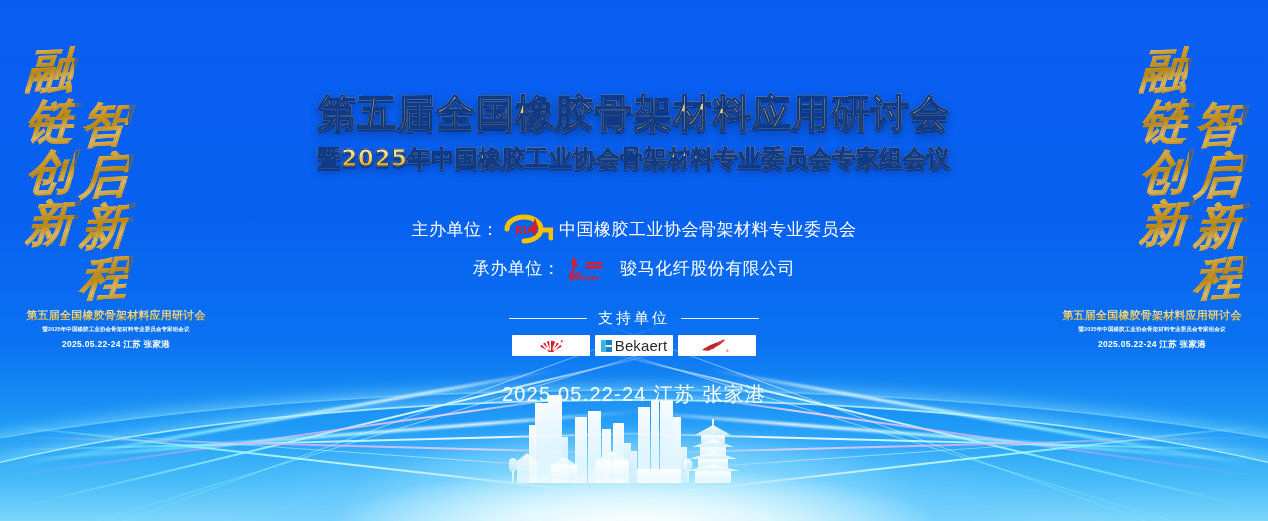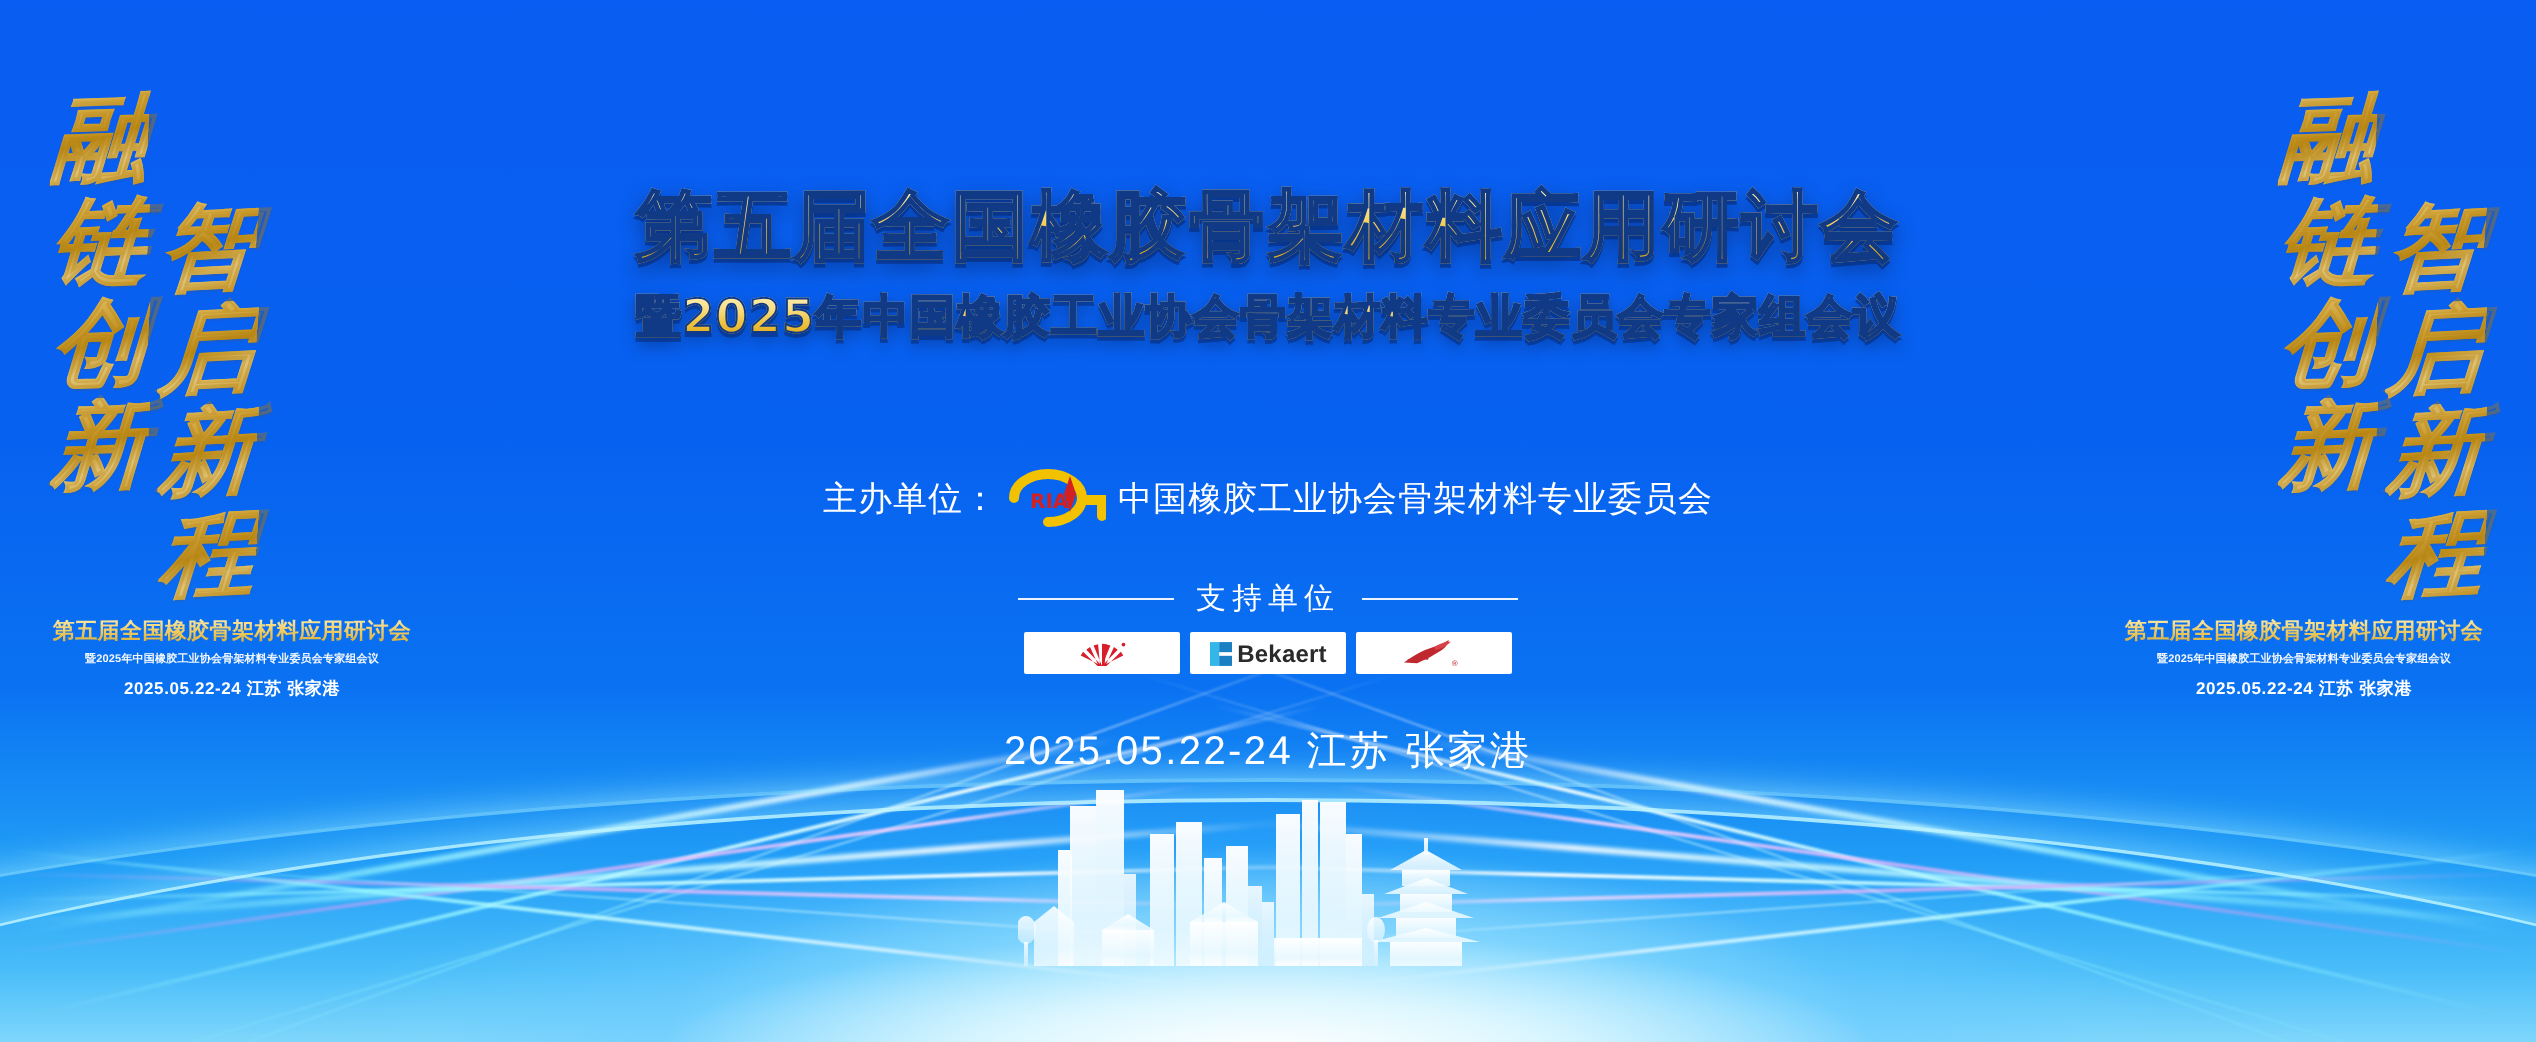--- a/index.html
+++ b/index.html
@@ -77,34 +77,34 @@
   .title-sub{
     margin-top:4px;font-size:23px;font-weight:700;letter-spacing:.6px;white-space:nowrap;
     font-family:"DejaVu Sans","Liberation Sans",sans-serif;
     background:linear-gradient(180deg,#fff7cf 0%,#fae08a 35%,#efc23d 60%,#dda718 82%,#f6dc8d 100%);
     -webkit-background-clip:text;background-clip:text;color:transparent;
     -webkit-text-stroke:1px #103a86;
     paint-order:stroke fill;
     filter:drop-shadow(0 2px 0 rgba(8,45,120,.6)) drop-shadow(0 3px 4px rgba(4,30,90,.4));
   }
   .org-block{margin-top:40px;display:flex;flex-direction:column;gap:9px;align-items:center;}
-  .org-row{display:flex;align-items:center;justify-content:center;white-space:nowrap;margin-top:20px;}
+  .org-row{display:flex;align-items:center;justify-content:center;white-space:nowrap;}
   .org-label{font-size:17px;color:#fff;font-weight:400;letter-spacing:.5px;}
   .org-logo{width:52px;height:30px;margin:0 6px 0 2px;display:flex;align-items:center;justify-content:flex-end;}
   .org-name{font-size:17px;color:#fff;font-weight:400;letter-spacing:.5px;}
 
   .support{margin-top:26px;display:flex;flex-direction:column;align-items:center;gap:7px;}
   .support-head{display:flex;align-items:center;justify-content:center;gap:11px;}
   .support-line{width:78px;height:1px;background:#ffffff;opacity:.92;}
   .support-text{font-size:15px;color:#ffffff;letter-spacing:3px;}
   .support-logos{display:flex;gap:5px;}
   .logo-card{width:78px;height:21px;background:#fff;border-radius:1px;
     display:flex;align-items:center;justify-content:center;overflow:hidden;}
   .bek{display:flex;align-items:center;gap:3px;}
-  .bek-txt{font-size:12px;font-weight:700;color:#2a2a2a;letter-spacing:.1px;}
+  .bek-txt{font-size:15px;font-weight:400;color:#2a2a2a;letter-spacing:.1px;}
   .date-line{margin-top:25px;font-size:20px;color:#fff;letter-spacing:1.2px;font-weight:400;white-space:nowrap;}
 </style>
 </head>
 <body>
 
 <div id="banner">
 
   <div class="bg-base"></div>
 
   <div>
@@ -255,20 +255,33 @@
           <svg viewBox="0 0 52 30" width="52" height="30">
             <path d="M6 15 a17 12 0 1 1 17 12" fill="none" stroke="#f2c200" stroke-width="5" stroke-linecap="round"></path>
             <path d="M40 16 h10 v8" fill="none" stroke="#f2c200" stroke-width="5" stroke-linecap="round"></path>
             <path d="M34 4 l3 9 l-3 9 l-3 -9z" fill="#d42020"></path>
             <text x="14" y="20" font-family="DejaVu Sans, sans-serif" font-size="10" font-weight="700" fill="#d42020">RIA</text>
           </svg>
         </span>
         <span class="org-name">中国橡胶工业协会骨架材料专业委员会</span>
       </div>
 
+      <div class="org-row">
+        <span class="org-label">承办单位：</span>
+        <span class="org-logo">
+          <svg viewBox="0 0 52 30" width="52" height="30">
+            <path d="M12 3 L16 14 L9 11 Z" fill="#d81e2a"></path>
+            <path d="M13 10 q-2 9 -5 13 q6 1 10 -3" fill="none" stroke="#d81e2a" stroke-width="2.4" stroke-linecap="round"></path>
+            <rect x="24" y="9" width="16" height="2.6" fill="#d81e2a"></rect>
+            <rect x="24" y="13" width="16" height="2.6" fill="#d81e2a"></rect>
+            <text x="8" y="27" font-family="DejaVu Serif, serif" font-size="8" font-style="italic" font-weight="700" fill="#d81e2a">Junma</text>
+          </svg>
+        </span>
+        <span class="org-name">骏马化纤股份有限公司</span>
+      </div>
 
     </div>
 
     <div class="support">
       <div class="support-head">
         <span class="support-line"></span>
         <span class="support-text">支持单位</span>
         <span class="support-line"></span>
       </div>
       <div class="support-logos">

